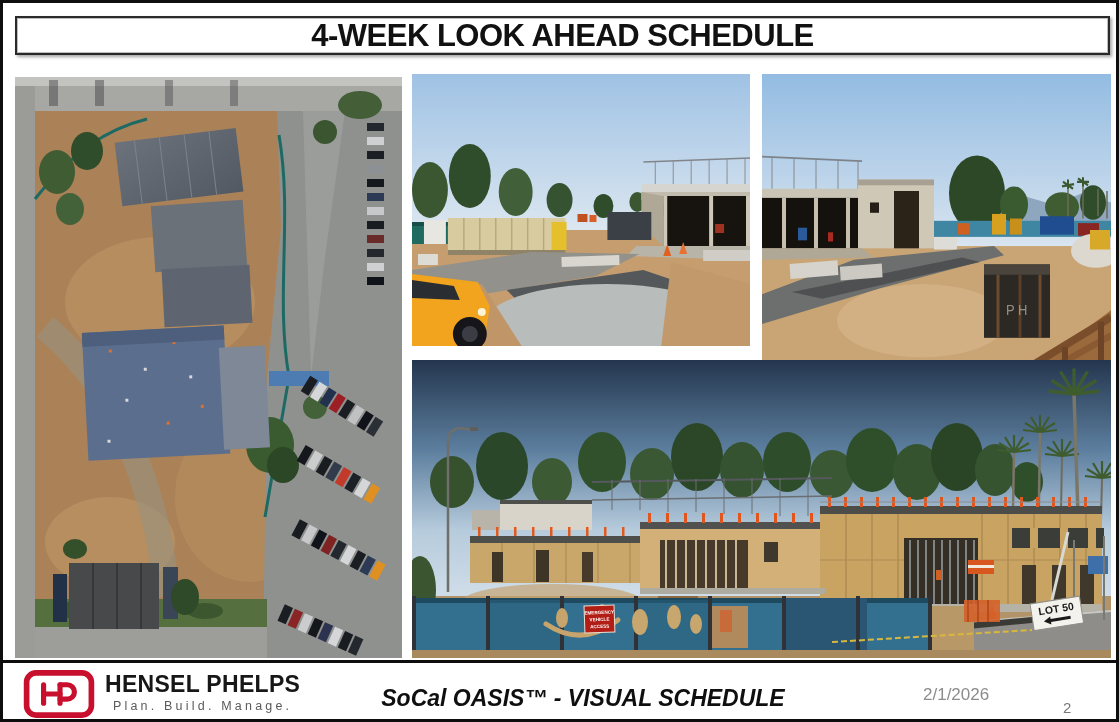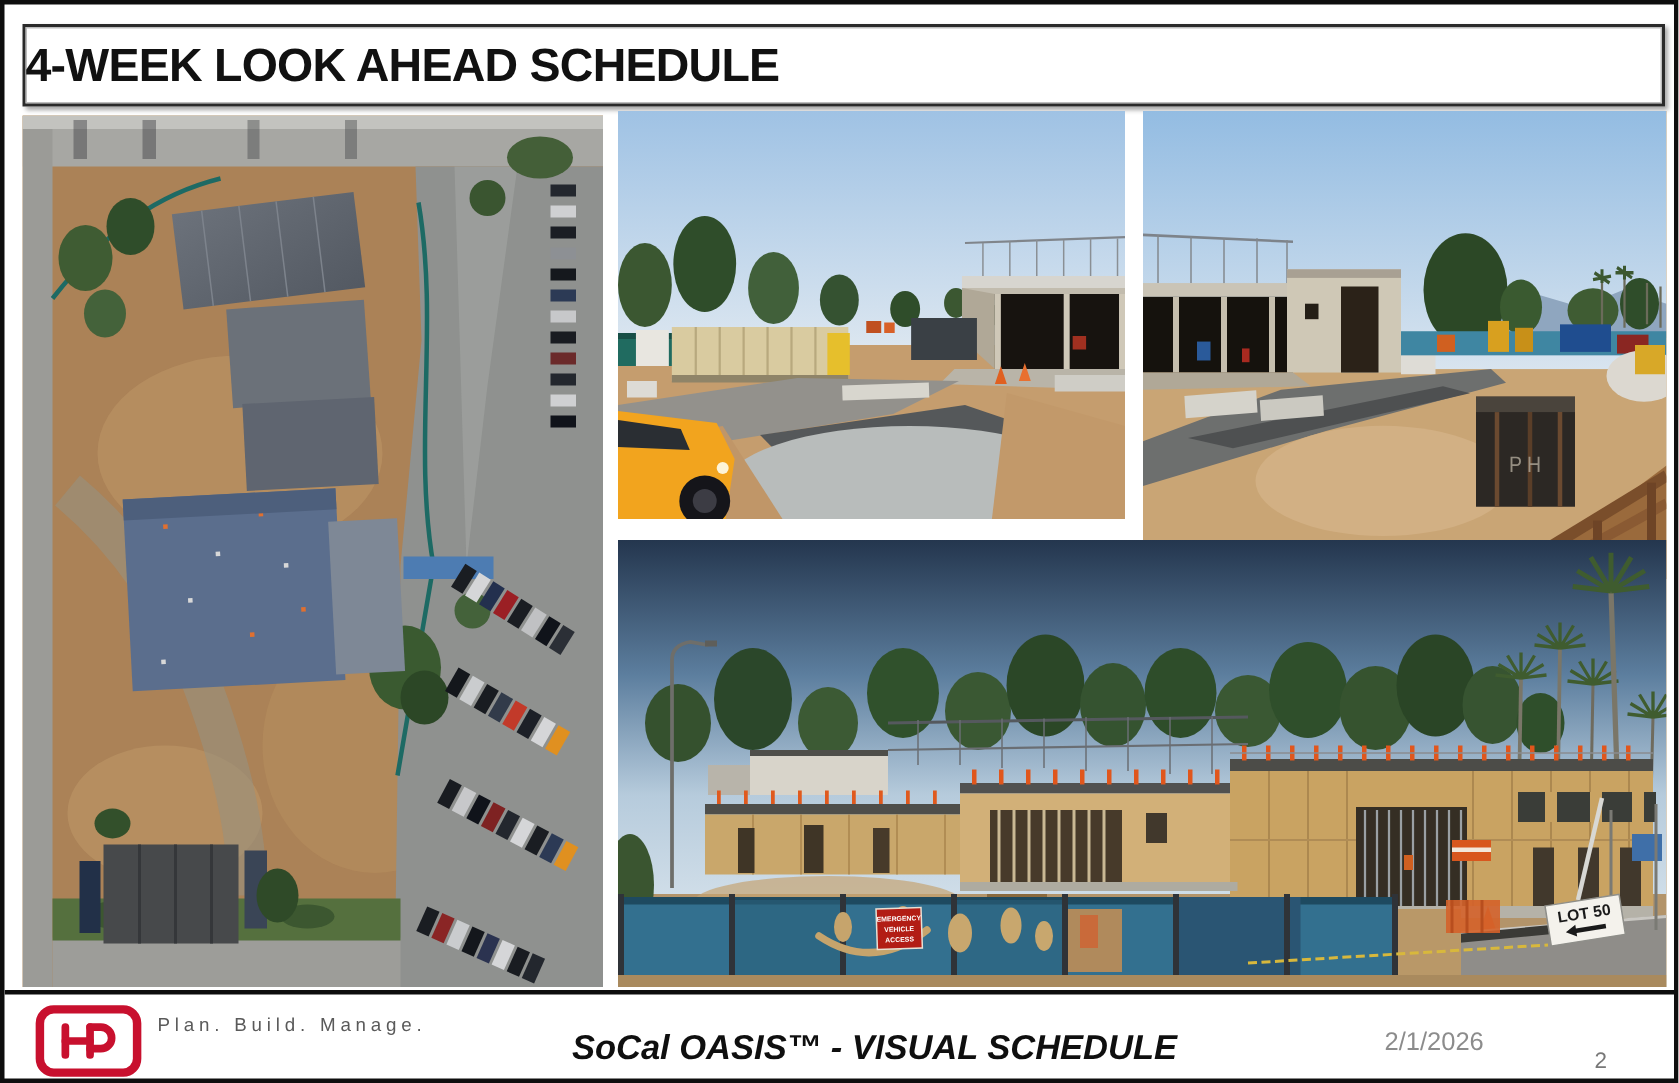--- a/index.html
+++ b/index.html
@@ -3,34 +3,34 @@
 <meta charset="utf-8">
 <style>
   html,body{margin:0;padding:0;background:#e8e8e8;}
   .slide{
     position:relative;width:1119px;height:722px;background:#fff;
     border:3px solid #0e0e0e;box-sizing:border-box;overflow:hidden;
     font-family:"Liberation Sans",sans-serif;
   }
   .abs{position:absolute;}
   .title-box{
-    left:12px;top:13px;width:1095px;height:55px;background:#fff;
+    left:12px;top:13px;width:1095px;height:39px;background:#fff;
     border:2px solid #2a2a2a;box-sizing:border-box;
     box-shadow:2px 2px 3px rgba(0,0,0,.35), inset 0 0 0 1px #bdbdbd;
-    display:flex;align-items:center;justify-content:flex-start;
+    display:flex;align-items:center;justify-content:center;
   }
   .title-text{
     font-size:31px;font-weight:800;letter-spacing:-.5px;color:#111;
     white-space:nowrap;
   }
   .photo{overflow:hidden;background:#c8b090;}
   .photo svg{display:block;width:100%;height:100%;}
   .footer-rule{left:0;right:0;top:657px;height:3px;background:#0d0d0d;}
   .company-name{font-size:23px;font-weight:800;color:#171717;letter-spacing:.3px;line-height:1;}
-  .company-tagline{margin-top:4px;font-size:12.5px;color:#5a5a5a;letter-spacing:3.2px;line-height:1;}
+  .company-tagline{margin-top:4px;font-size:12.5px;color:#5a5a5a;letter-spacing:3.2px;line-height:1;text-align:center;}
   .subtitle{left:330px;top:682px;width:500px;text-align:center;font-size:23px;font-weight:700;color:#0f0f0f;white-space:nowrap;font-style:italic;}
   .slide-date{left:920px;top:682px;font-size:17px;color:#8c8c8c;}
   .page-num{left:1060px;top:696px;font-size:15px;color:#787878;}
   .edge-artifact{left:487px;top:716px;width:74px;height:6px;background:#9c9c9c;}
 </style>
 </head>
 <body>
 
 <div class="slide">
 
@@ -590,20 +590,21 @@
       <g stroke="#C8102E" stroke-width="5" fill="none" stroke-linecap="round">
         <path d="M20,15 V33"></path>
         <path d="M20,24 H36"></path>
         <path d="M36,15 V33"></path>
         <path d="M36,15 H43 A7,7 0 0 1 43,29 H36"></path>
       </g>
     </svg>
   </div>
 
   <div class="abs" style="left:102px;top:670px;">
+    <div class="company-name">HENSEL PHELPS</div>
     <div class="company-tagline">Plan. Build. Manage.</div>
   </div>
 
   <div class="abs subtitle">SoCal OASIS™ - VISUAL SCHEDULE</div>
 
   <div class="abs slide-date">2/1/2026</div>
 
   <div class="abs page-num">2</div>
 
   <div class="abs edge-artifact"></div>

